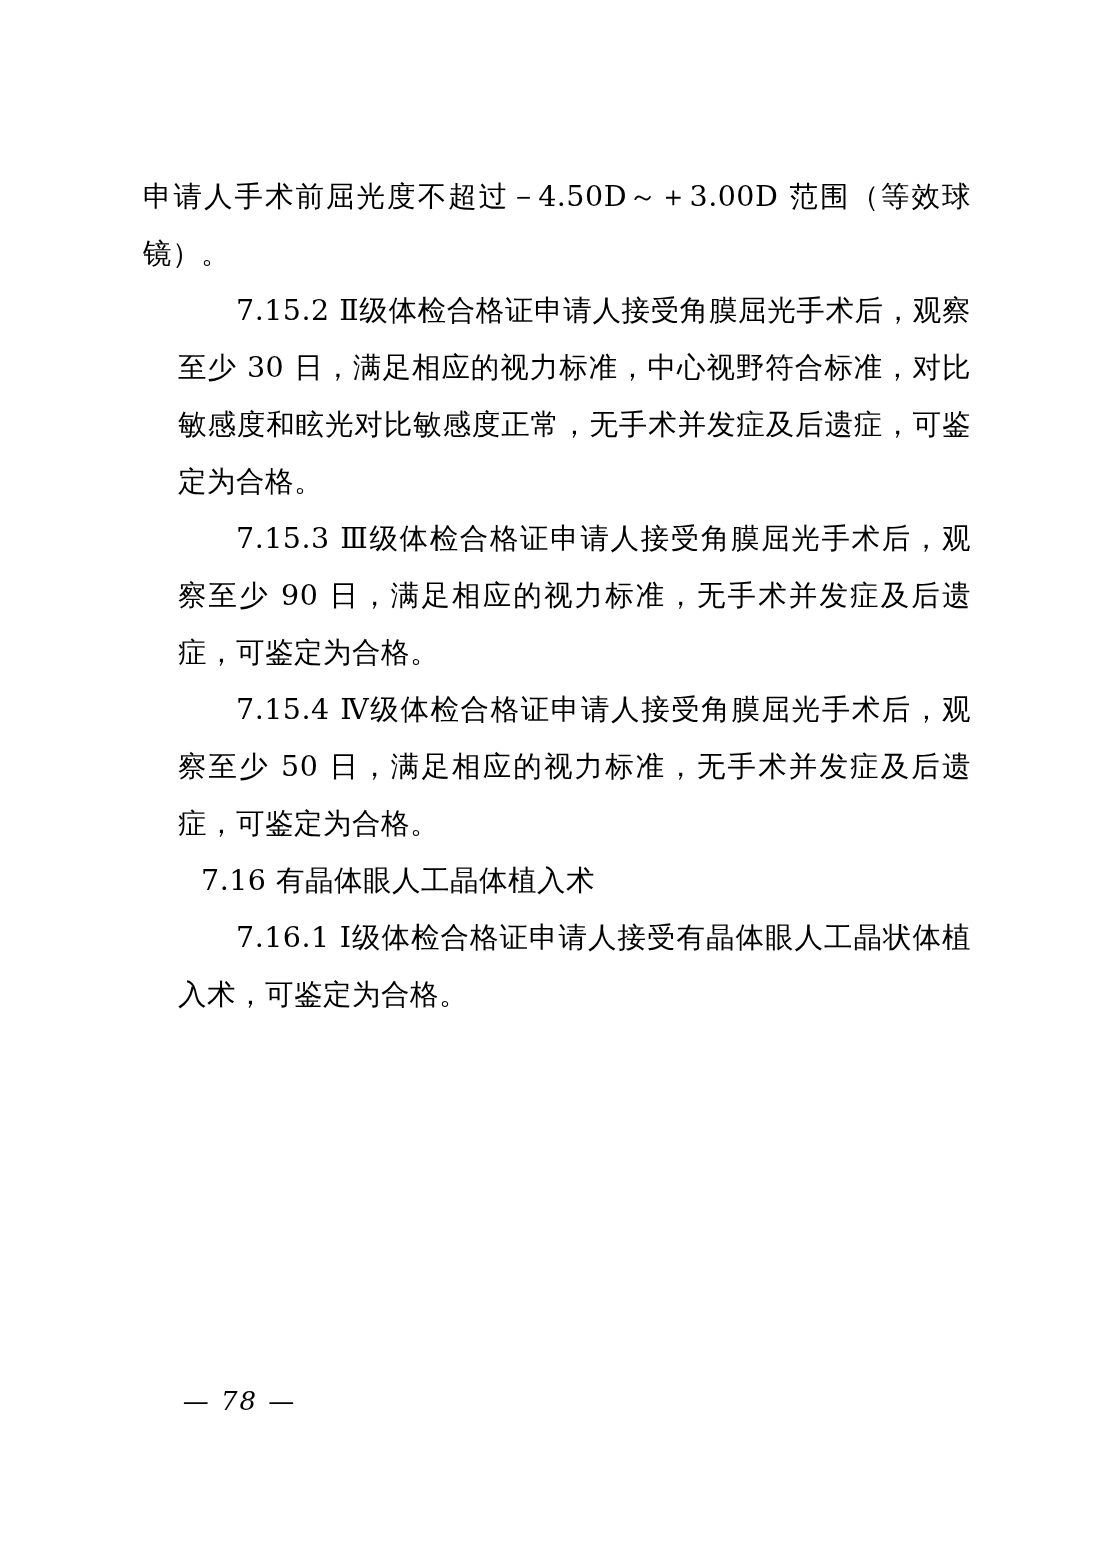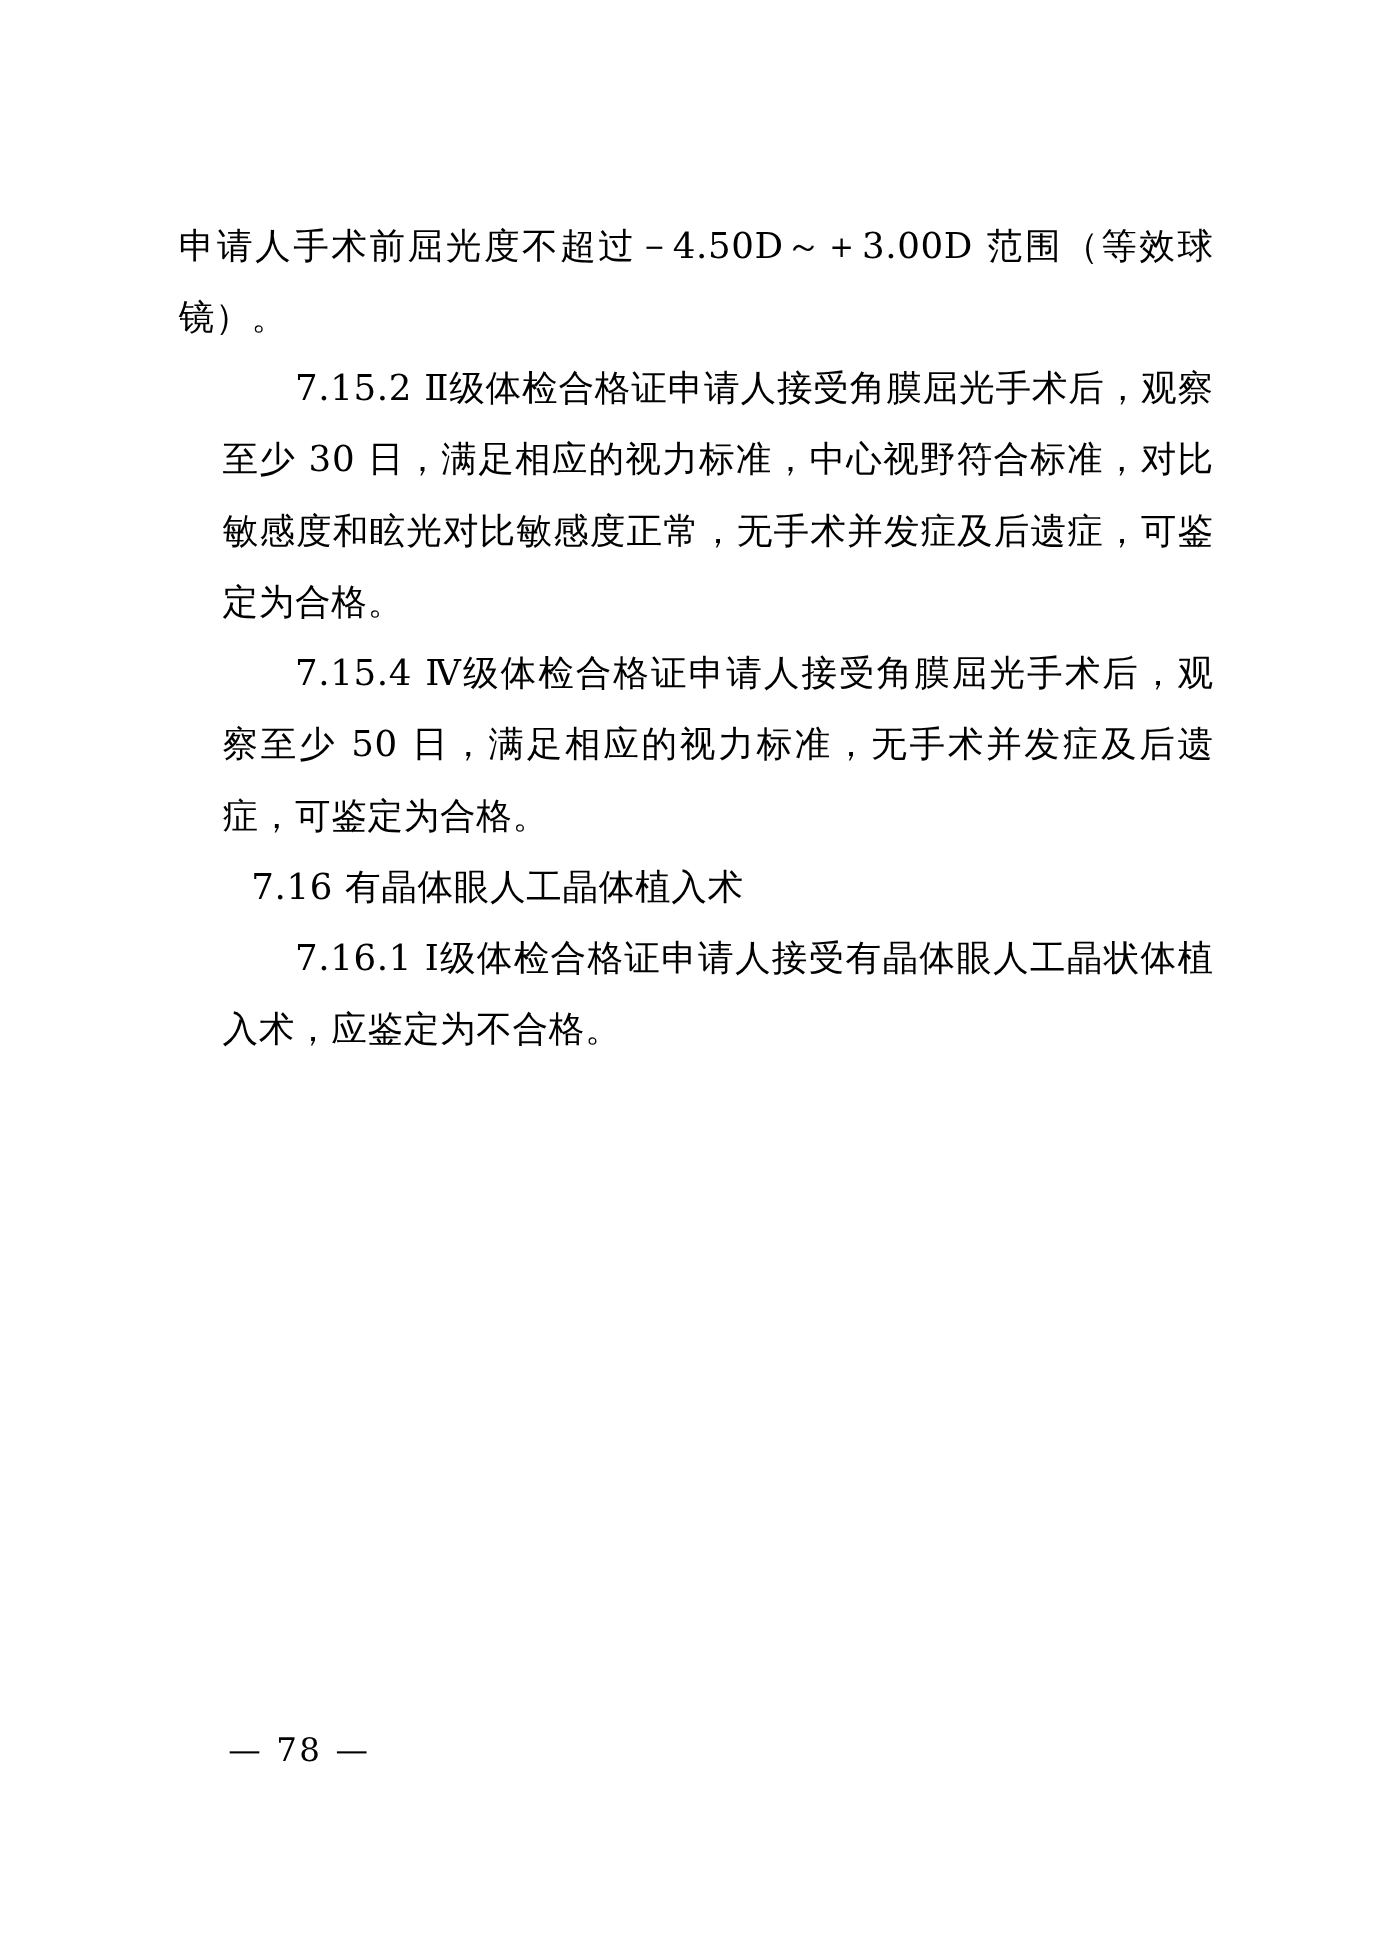--- a/index.html
+++ b/index.html
@@ -43,34 +43,36 @@
   }
   .footer {
     position: absolute;
     left: 0;
     right: 4px;
     top: 1386px;
     text-align: center;
     font-size: 26px;
     font-family: "DejaVu Serif", "Liberation Serif", serif;
     letter-spacing: 2px;
+    font-style: italic;
   }
   .footer-inner {
     display: inline-block;
     padding-left: 0px;
     margin-left: -620px;
   }
 </style>
 </head>
 <body>
 
 <div class="page">
   <div class="content">
     <p class="para">申请人手术前屈光度不超过－4.50D～＋3.00D 范围（等效球镜）。</p>
     <p class="para indent">7.15.2 Ⅱ级体检合格证申请人接受角膜屈光手术后，观察至少 30 日，满足相应的视力标准，中心视野符合标准，对比敏感度和眩光对比敏感度正常，无手术并发症及后遗症，可鉴定为合格。</p>
+    <p class="para indent">7.15.3 Ⅲ级体检合格证申请人接受角膜屈光手术后，观察至少 90 日，满足相应的视力标准，无手术并发症及后遗症，可鉴定为合格。</p>
     <p class="para indent">7.15.4 Ⅳ级体检合格证申请人接受角膜屈光手术后，观察至少 50 日，满足相应的视力标准，无手术并发症及后遗症，可鉴定为合格。</p>
     <p class="para heading">7.16 有晶体眼人工晶体植入术</p>
-    <p class="para indent">7.16.1 Ⅰ级体检合格证申请人接受有晶体眼人工晶状体植入术，应鉴定为不合格。</p>
+    <p class="para indent">7.16.1 Ⅰ级体检合格证申请人接受有晶体眼人工晶状体植入术，可鉴定为合格。</p>
   </div>
   <div class="footer">
     <span class="footer-inner">— 78 —</span>
   </div>
 </div>
 
 </body></html>

